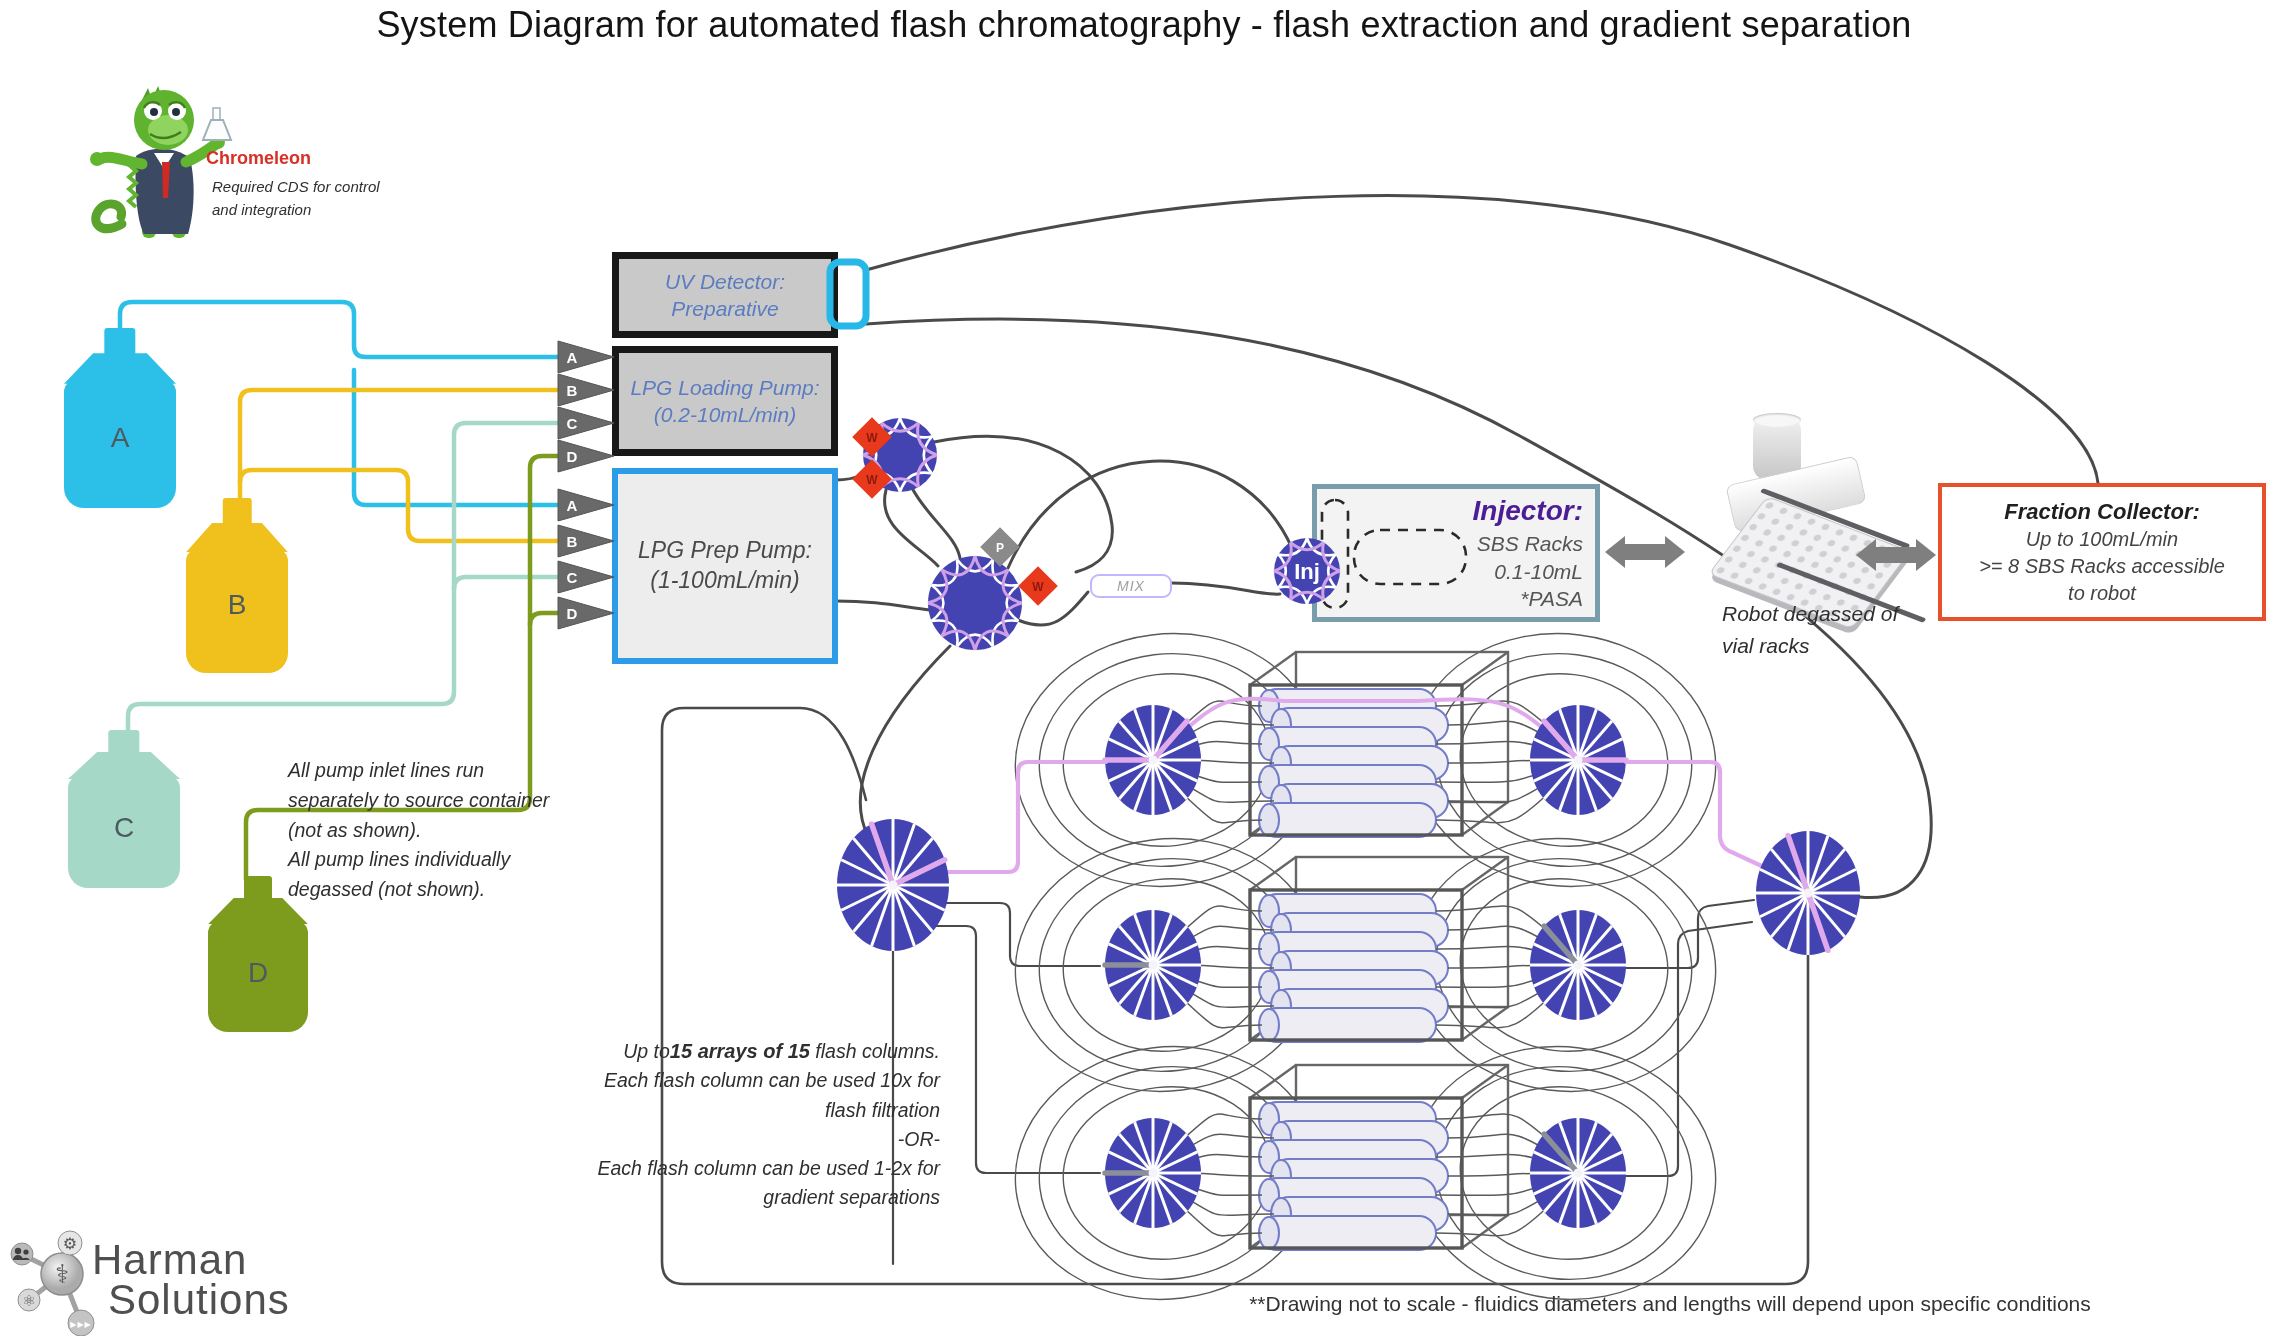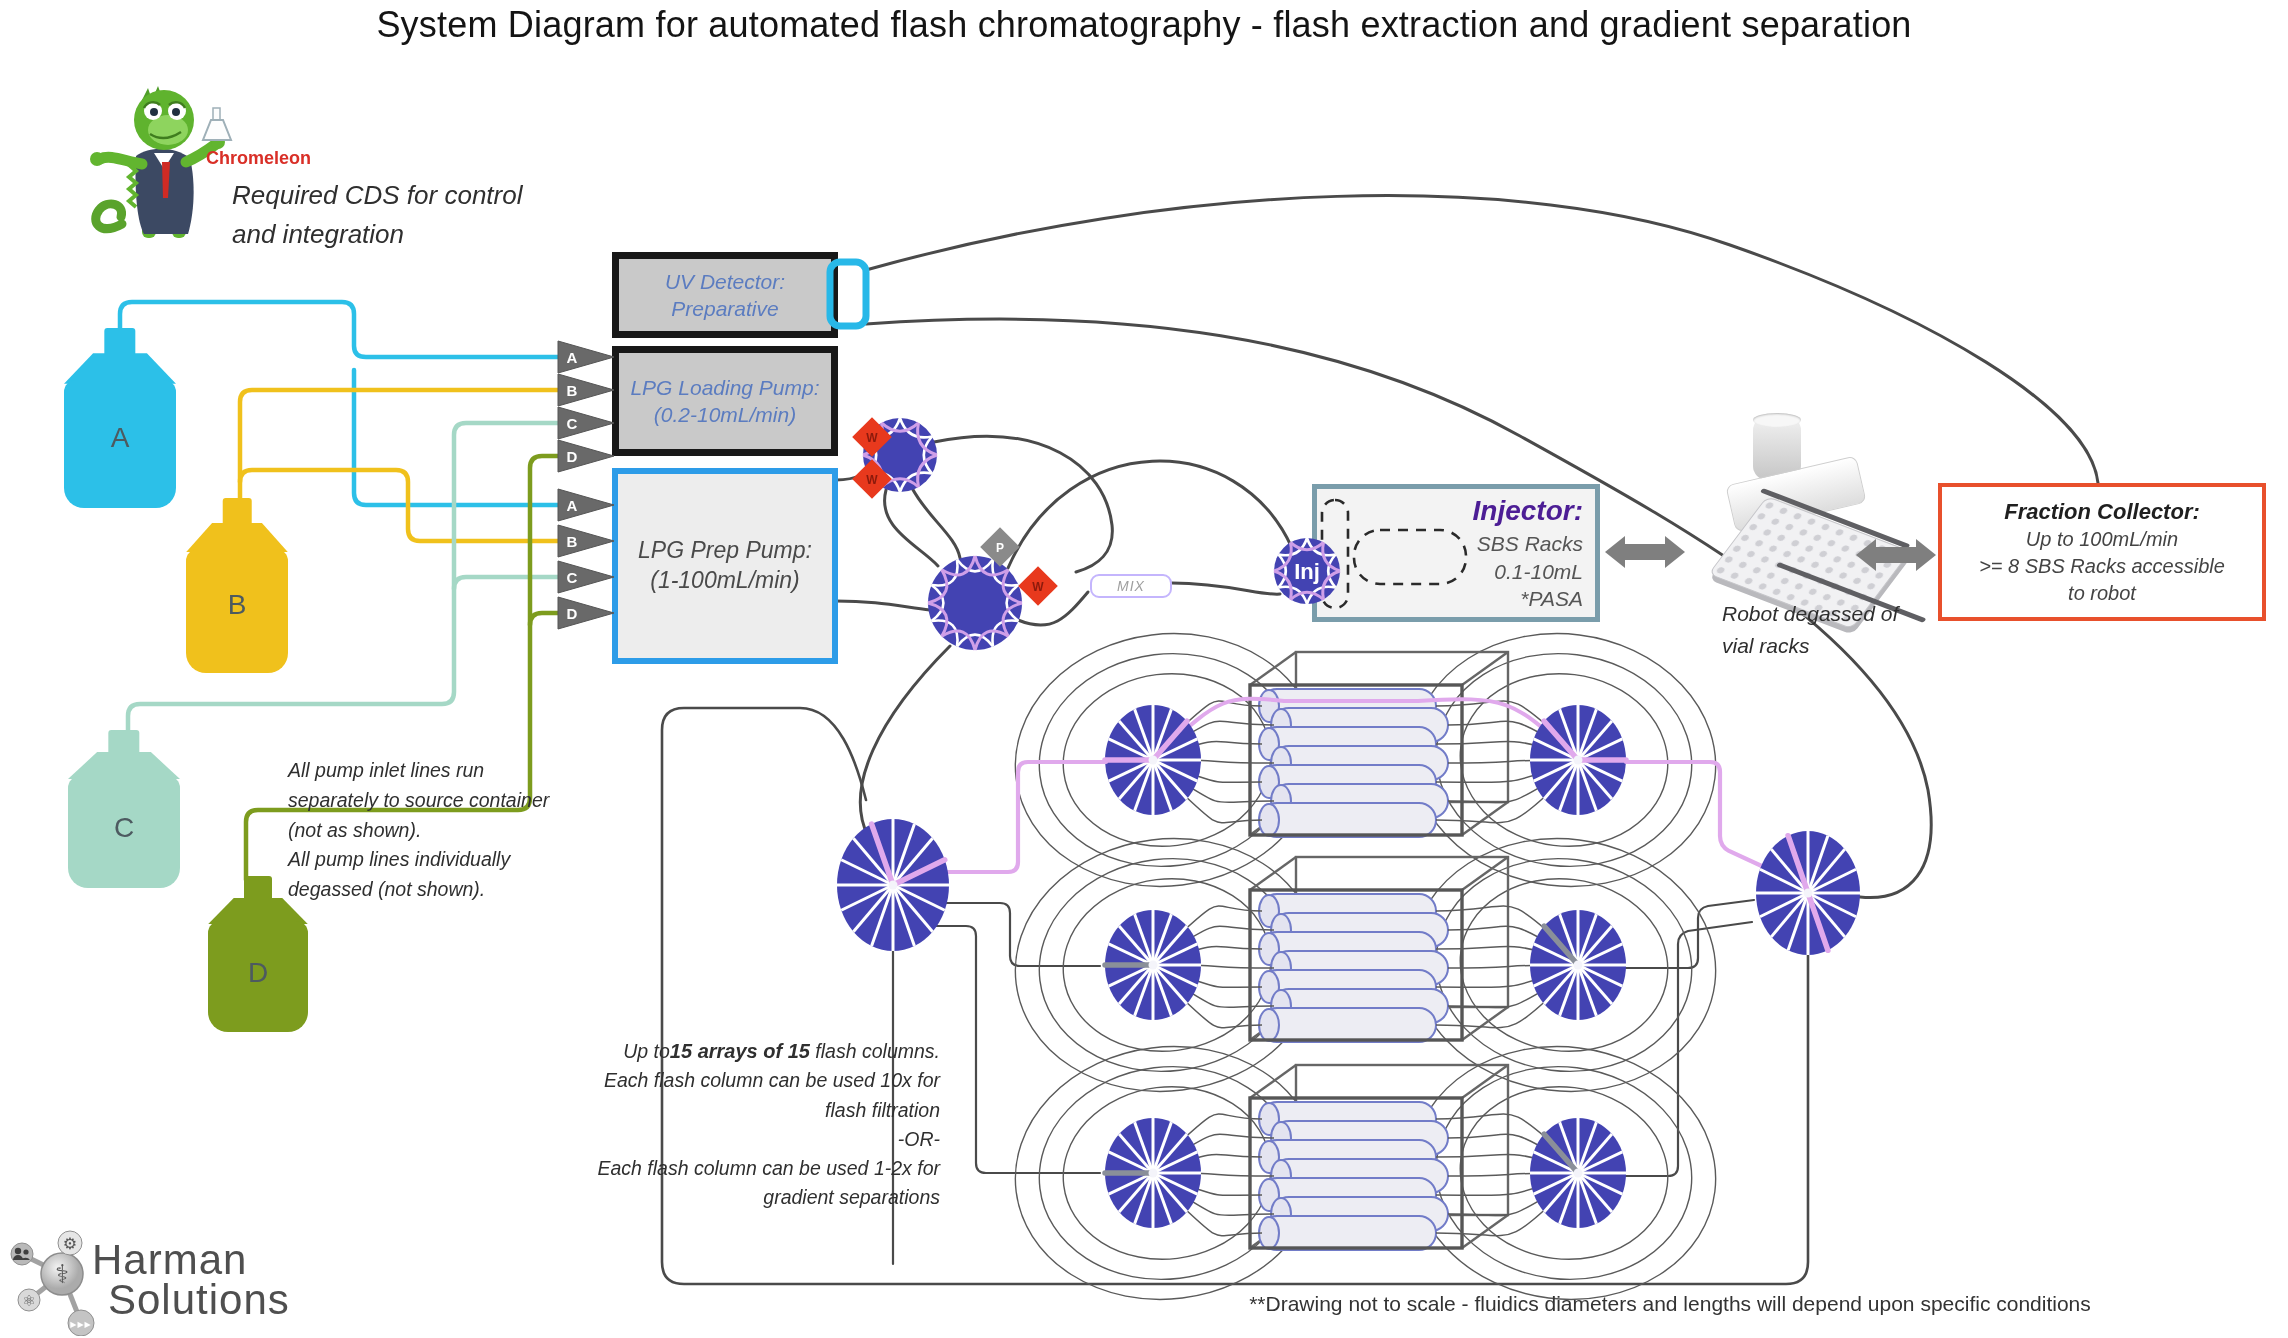--- a/index.html
+++ b/index.html
@@ -41,21 +41,21 @@
   .bottle{position:absolute;}
   .bottle .neck{position:absolute;top:0;left:50%;transform:translateX(-50%);width:28%;height:17%;border-radius:3px;}
   .bottle .shoulder{position:absolute;top:14%;left:0;width:100%;height:17%;
     clip-path:polygon(26% 0,74% 0,100% 100%,0 100%);}
   .bottle .body{position:absolute;top:29%;left:0;width:100%;height:71%;border-radius:12px 12px 20px 20px;}
   .bottle .label{position:absolute;top:52%;left:0;right:0;text-align:center;
     font-size:28px;color:#4d5a60;}
 
   .note{position:absolute;font-style:italic;color:#2f2f2f;}
   .chrom-brand{position:absolute;left:206px;top:148px;color:var(--brand);font-weight:bold;font-size:18px;}
-  .chrom-note{left:212px;top:176px;font-size:26px;line-height:1.5;margin-left:20px;}
+  .chrom-note{left:212px;top:176px;font-size:15px;line-height:1.5;}
   .pump-note{left:288px;top:756px;font-size:19.5px;line-height:1.53;width:360px;}
   .array-note{left:520px;top:1036px;width:420px;font-size:19.5px;line-height:1.5;text-align:right;}
   .array-note b{font-size:20px;}
   .robot-note{left:1722px;top:598px;font-size:21px;line-height:1.5;}
   .disclaimer{position:absolute;left:1060px;top:1292px;width:1220px;text-align:center;
     color:#333;font-size:21px;}
 
   .logo-text{position:absolute;color:var(--logo);font-weight:normal;letter-spacing:1px;
     font-size:42px;line-height:.95;}
   .logo-text .l2{margin-left:16px;}

